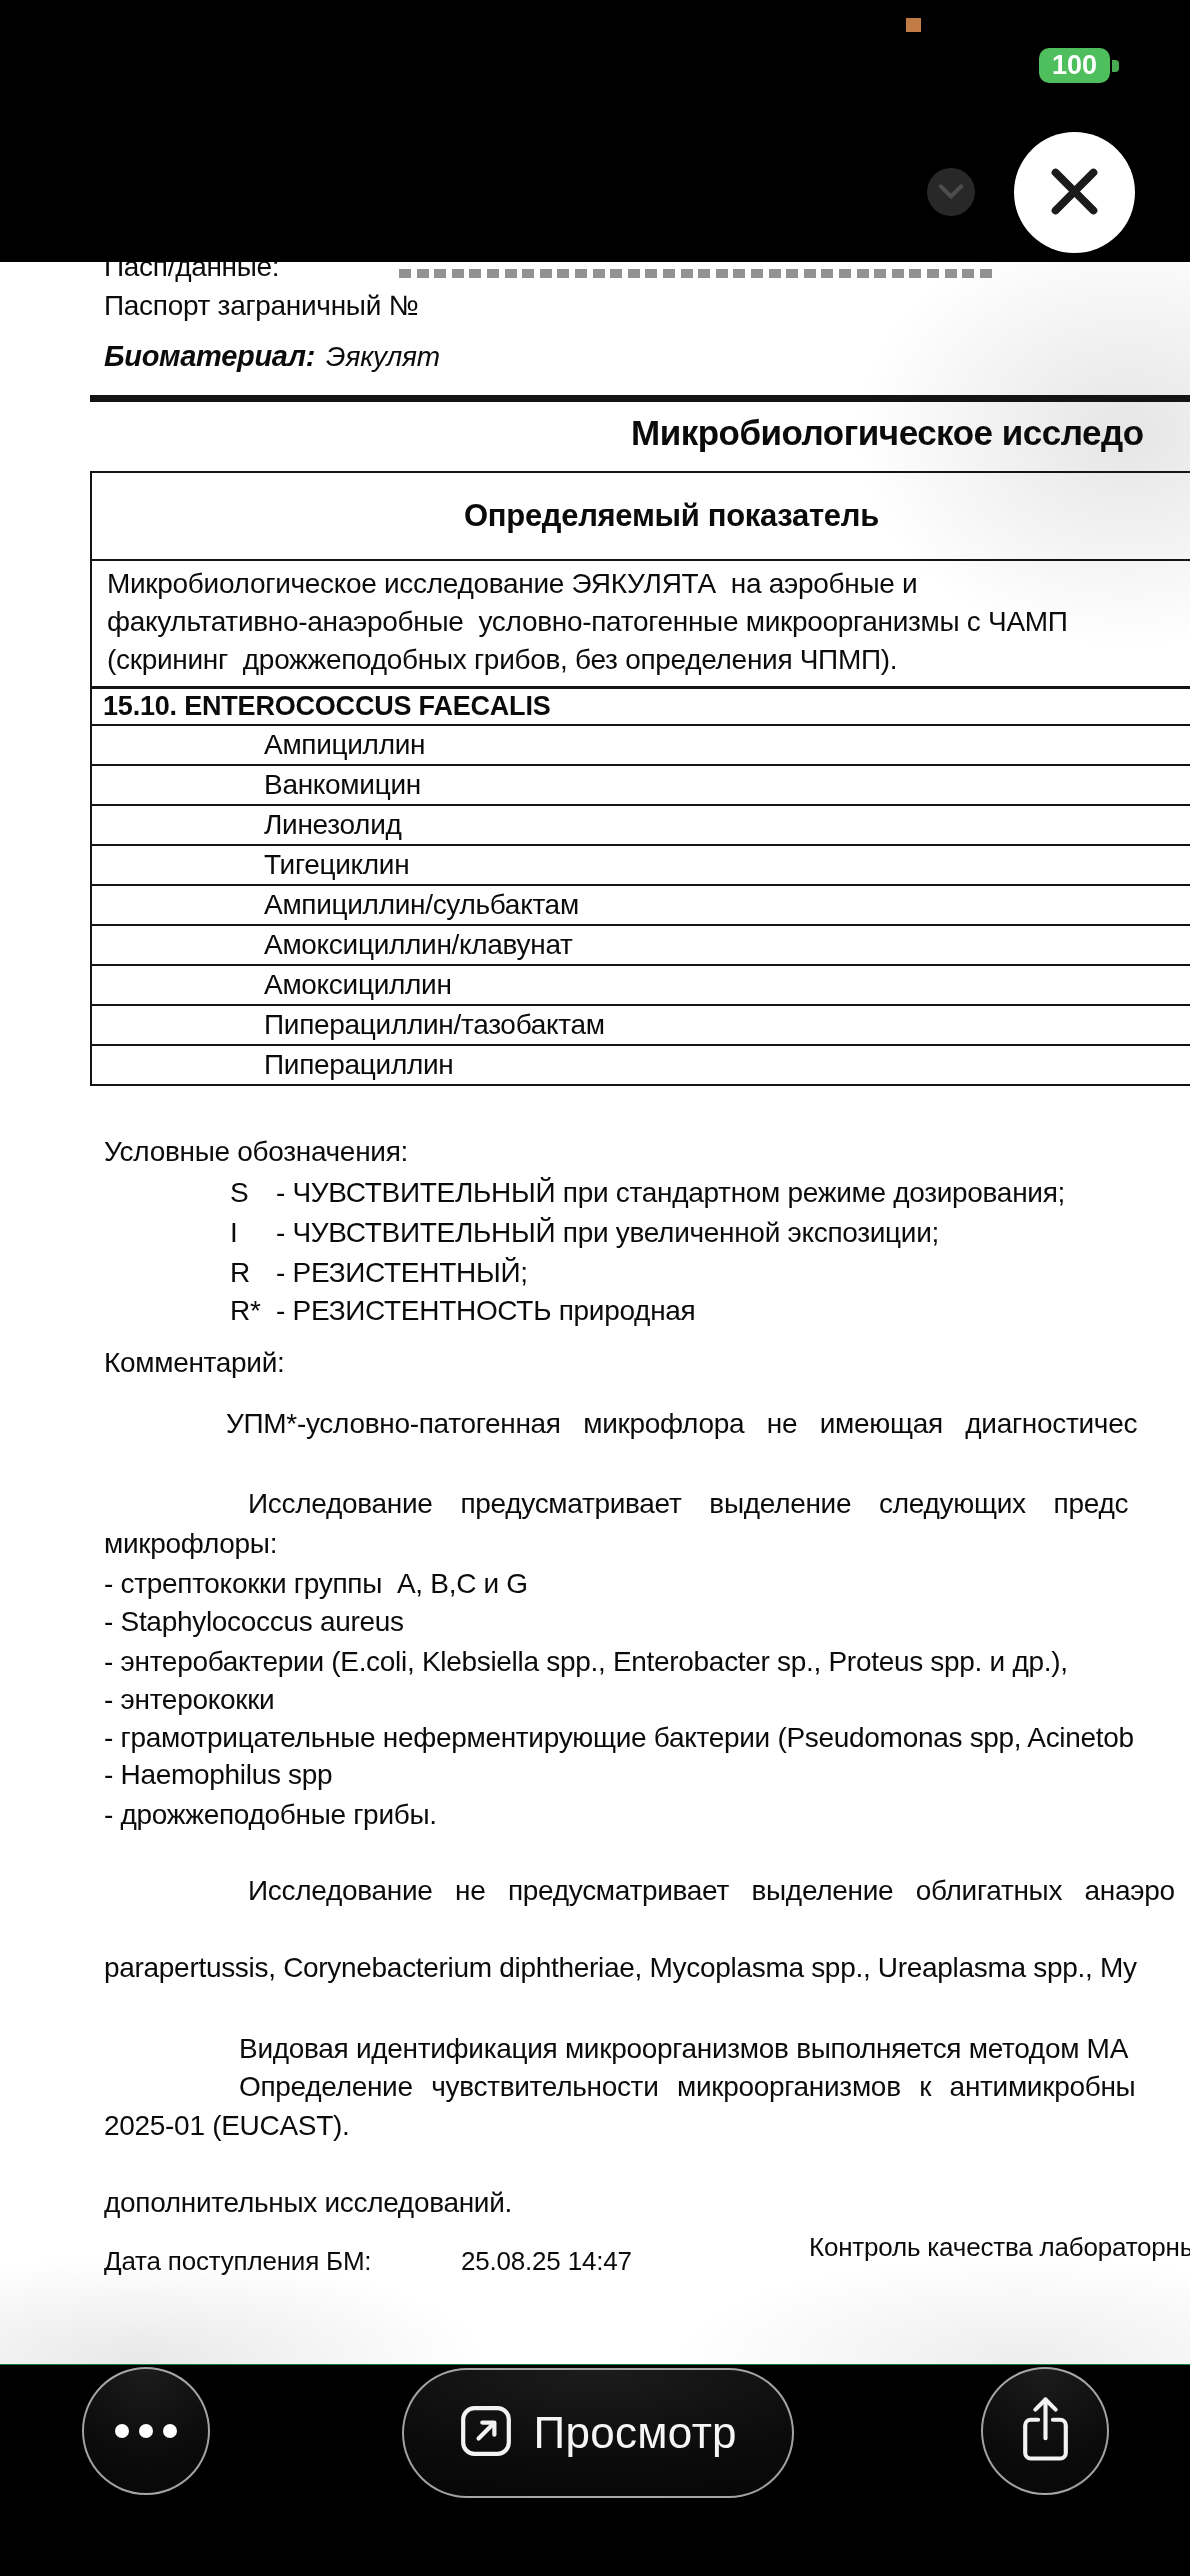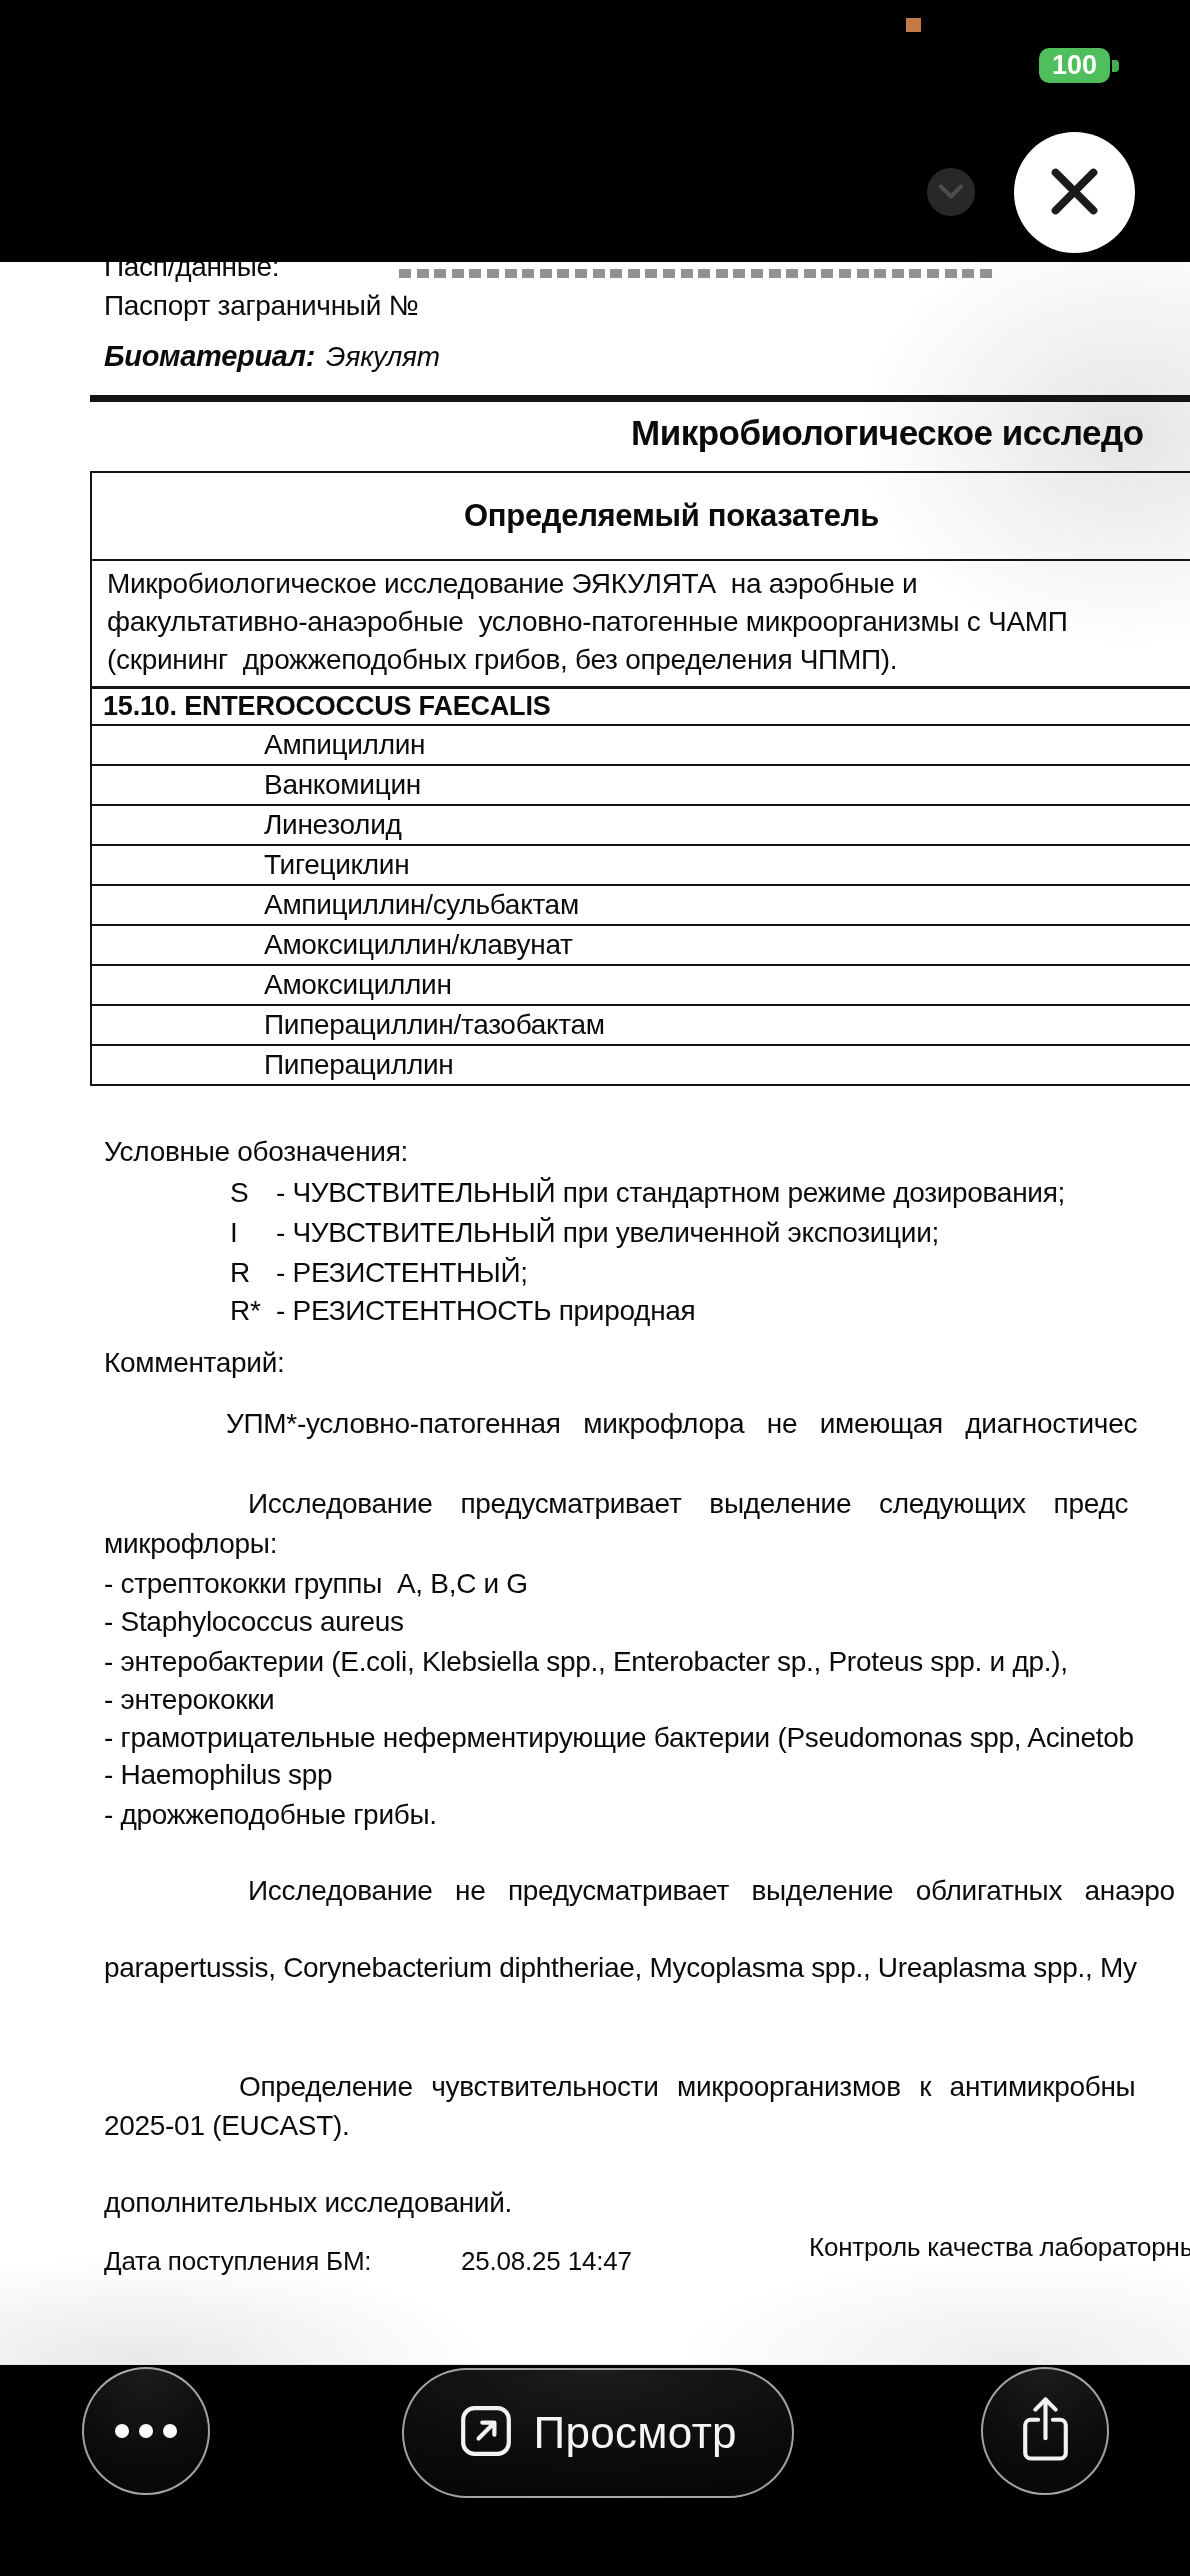--- a/index.html
+++ b/index.html
@@ -1,16 +1,16 @@
 <!DOCTYPE html>
 <html style="font-size:15px"><head>
 <meta charset="utf-8">
 <style>
   html,body{margin:0;padding:0;background:#000;}
-  .page{position:relative;width:1191px;height:2576px;background:#e5e5e5;overflow:hidden;
+  .page{position:relative;width:1191px;height:2576px;background:#15803d;overflow:hidden;
         font-family:"Liberation Sans","DejaVu Sans",sans-serif;}
   .t{white-space:pre;}
 
   
   .top-bar{position:absolute;left:0;top:0;width:1191px;height:262px;background:#000;z-index:3;}
   .orange-sq{position:absolute;left:906px;top:17.6px;width:15px;height:14px;background:#c27b45;}
   .battery{position:absolute;left:1039px;top:48px;width:71px;height:35px;border-radius:10.2px;
            background:#4fbe5d;display:flex;align-items:center;justify-content:center;}
   .battery .pct{color:#fff;font-size:27px;font-weight:700;letter-spacing:0;}
   .battery-tip{position:absolute;left:1112px;top:60px;width:6.5px;height:12px;background:#4fbe5d;
@@ -163,20 +163,21 @@
     <div class="abs t" style="left:104px;top:1344px;">- Staphylococcus aureus</div>
     <div class="abs t" style="left:104px;top:1384px;">- энтеробактерии (E.coli, Klebsiella spp., Enterobacter sp., Proteus spp. и др.),</div>
     <div class="abs t" style="left:104px;top:1422px;">- энтерококки</div>
     <div class="abs t" style="left:104px;top:1460px;">- грамотрицательные неферментирующие бактерии (Pseudomonas spp, Acinetob</div>
     <div class="abs t" style="left:104px;top:1497px;">- Haemophilus spp</div>
     <div class="abs t" style="left:104px;top:1537px;">- дрожжеподобные грибы.</div>
 
     <div class="abs t sp16" style="left:248px;top:1613px;">Исследование не предусматривает выделение облигатных анаэро</div>
     <div class="abs t" style="left:104px;top:1690px;">parapertussis, Corynebacterium diphtheriae, Mycoplasma spp., Ureaplasma spp., My</div>
 
+    <div class="abs t" style="left:239px;top:1771px;">Видовая идентификация микроорганизмов выполняется методом MA</div>
     <div class="abs t sp12" style="left:239px;top:1809px;">Определение чувствительности микроорганизмов к антимикробны</div>
     <div class="abs t" style="left:104px;top:1848px;">2025-01 (EUCAST).</div>
     <div class="abs t" style="left:104px;top:1925px;">дополнительных исследований.</div>
 
     <div class="abs date-row" style="left:104px;top:1984px;">
       <span class="lbl t">Дата поступления БМ:</span>
       <span class="t">25.08.25 14:47</span>
     </div>
     <div class="abs quality t" style="left:809px;top:1970px;">Контроль качества лабораторны</div>
   </div>

